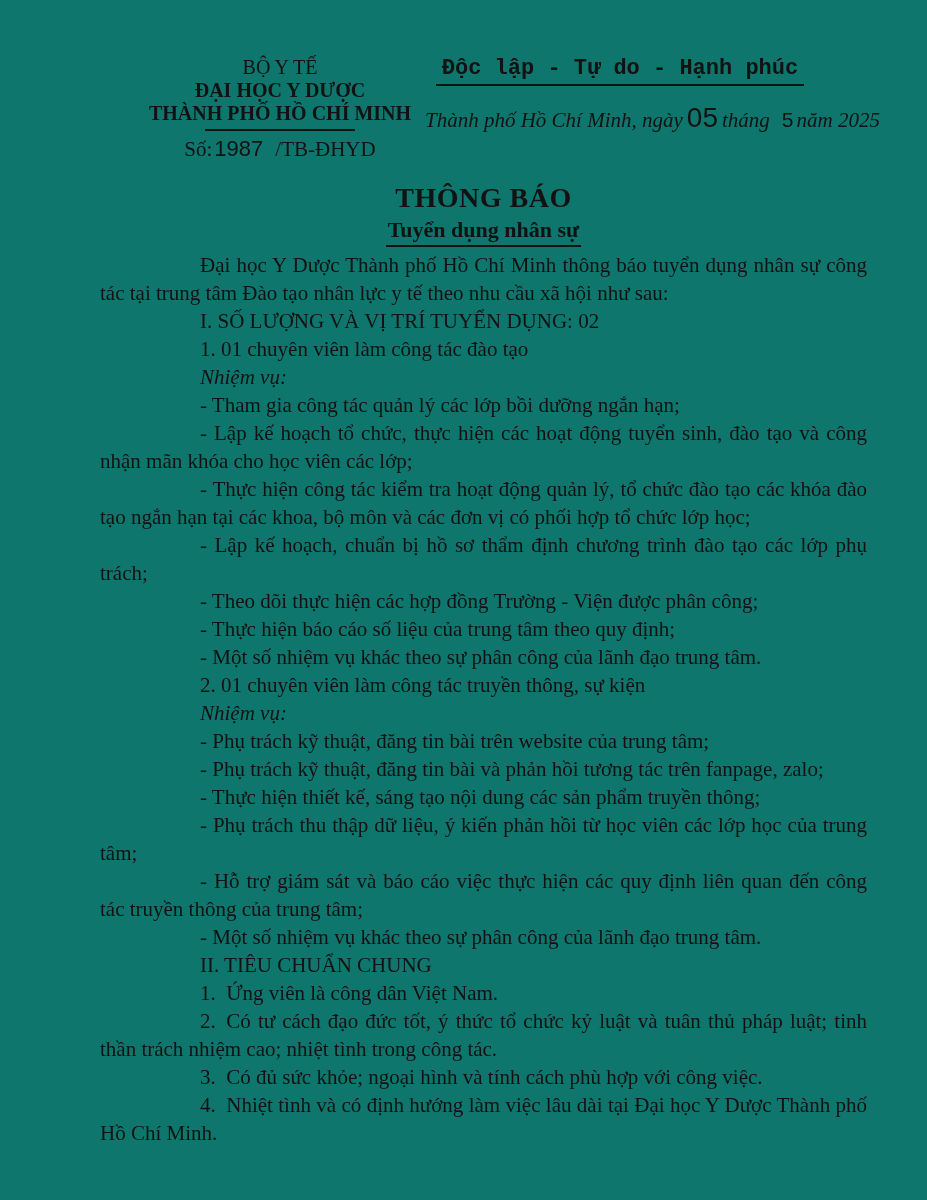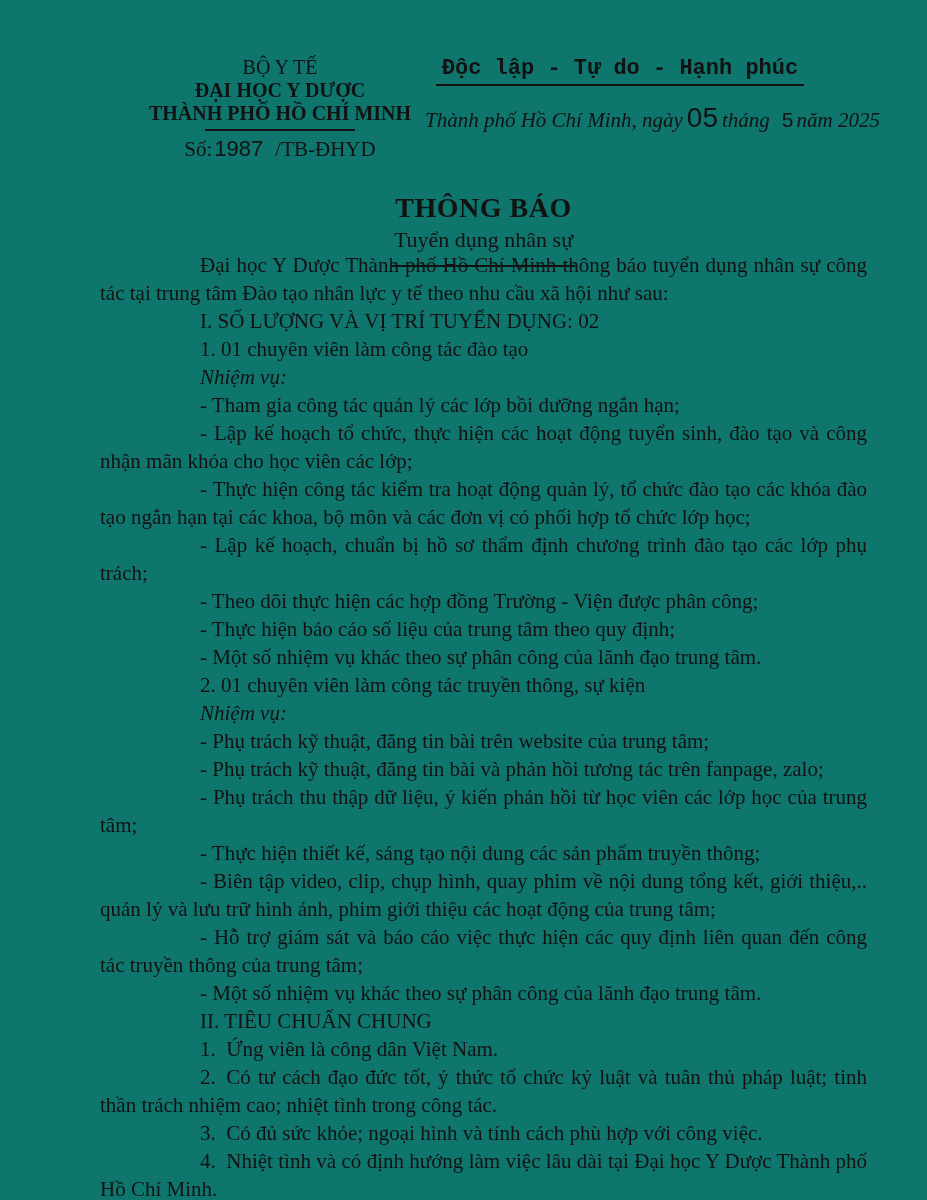--- a/index.html
+++ b/index.html
@@ -65,31 +65,31 @@
   .date-month {
     font-style: normal;
     font-family: "Liberation Sans", sans-serif;
     font-size: 21px;
     margin: 0 3px 0 12px;
   }
 
   
   .title-block {
     position: absolute;
-    left: 100px; top: 192px;
+    left: 100px; top: 182px;
     width: 767px;
     text-align: center;
   }
   .title-main { font-size: 28px; font-weight: bold; line-height: 32px; letter-spacing: 0.5px; }
   .title-sub {
     display: inline-block;
     margin-top: 3px;
-    font-size: 22px; font-weight: normal;
+    font-size: 22px; font-weight: bold;
     border-bottom: 2px solid #121212;
-    padding: 0 2px 12px 2px;
+    padding: 0 2px 2px 2px;
     text-align: center;
   }
 
   
   .body-text {
     position: absolute;
     left: 100px; top: 251px;
     width: 767px;
     font-size: 21px;
     line-height: 28px;
@@ -133,23 +133,22 @@
     <p>- Thực hiện công tác kiểm tra hoạt động quản lý, tổ chức đào tạo các khóa đào tạo ngắn hạn tại các khoa, bộ môn và các đơn vị có phối hợp tổ chức lớp học;</p>
     <p>- Lập kế hoạch, chuẩn bị hồ sơ thẩm định chương trình đào tạo các lớp phụ trách;</p>
     <p>- Theo dõi thực hiện các hợp đồng Trường - Viện được phân công;</p>
     <p>- Thực hiện báo cáo số liệu của trung tâm theo quy định;</p>
     <p>- Một số nhiệm vụ khác theo sự phân công của lãnh đạo trung tâm.</p>
 
     <p class="heading">2. 01 chuyên viên làm công tác truyền thông, sự kiện</p>
     <p class="tasklabel">Nhiệm vụ:</p>
     <p>- Phụ trách kỹ thuật, đăng tin bài trên website của trung tâm;</p>
     <p>- Phụ trách kỹ thuật, đăng tin bài và phản hồi tương tác trên fanpage, zalo;</p>
+    <p>- Thực hiện thiết kế, sáng tạo nội dung các sản phẩm truyền thông;</p>
     <p>- Phụ trách thu thập dữ liệu, ý kiến phản hồi từ học viên các lớp học của trung tâm;</p>
-    <p>- Thực hiện thiết kế, sáng tạo nội dung các sản phẩm truyền thông;</p>
-    <p>- Biên tập video, clip, chụp hình, quay phim về nội dung tổng kết, giới thiệu,.. quản lý và lưu trữ hình ảnh, phim giới thiệu các hoạt động của trung tâm;</p>
     <p>- Hỗ trợ giám sát và báo cáo việc thực hiện các quy định liên quan đến công tác truyền thông của trung tâm;</p>
     <p>- Một số nhiệm vụ khác theo sự phân công của lãnh đạo trung tâm.</p>
 
     <p class="heading">II. TIÊU CHUẨN CHUNG</p>
     <p>1. Ứng viên là công dân Việt Nam.</p>
     <p>2. Có tư cách đạo đức tốt, ý thức tổ chức kỷ luật và tuân thủ pháp luật; tinh thần trách nhiệm cao; nhiệt tình trong công tác.</p>
     <p>3. Có đủ sức khỏe; ngoại hình và tính cách phù hợp với công việc.</p>
     <p>4. Nhiệt tình và có định hướng làm việc lâu dài tại Đại học Y Dược Thành phố Hồ Chí Minh.</p>
   </div>
 

